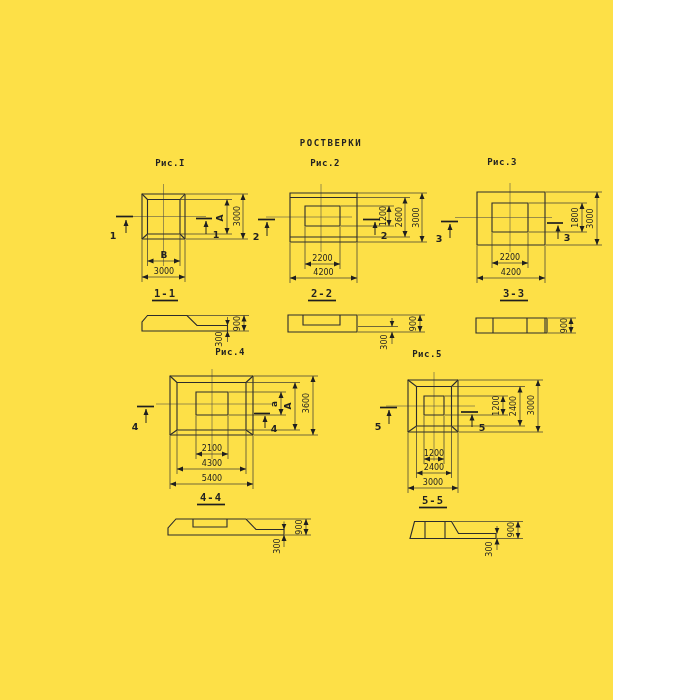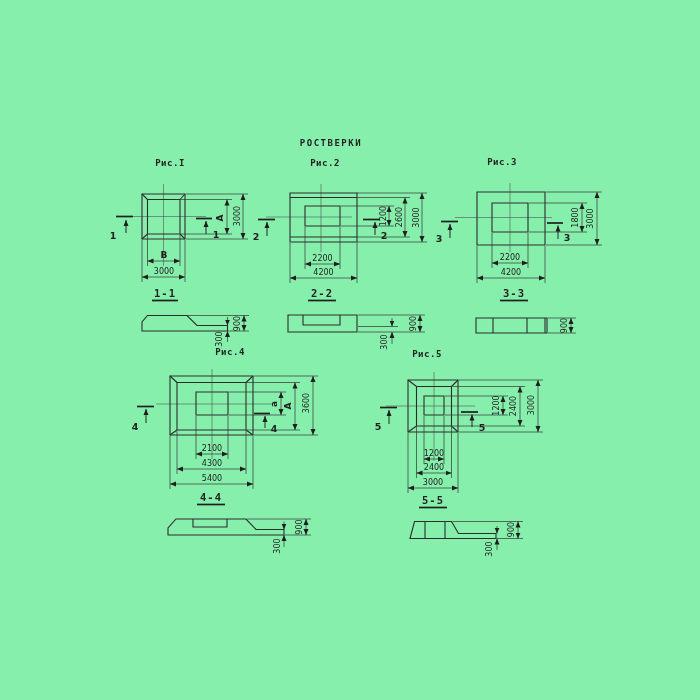--- a/index.html
+++ b/index.html
@@ -1,16 +1,16 @@
 <!DOCTYPE html>
 <html><head>
 <meta charset="utf-8">
 <style>
   html,body{margin:0;padding:0;background:#ffffff;}
-  .page{width:700px;height:700px;background:#86efac;position:relative;font-family:"DejaVu Sans",sans-serif;}
+  .page{width:577px;height:700px;background:#fde047;position:relative;font-family:"DejaVu Sans",sans-serif;padding-left:36px;}
   svg{position:absolute;left:0;top:0;}
   svg *{vector-effect:non-scaling-stroke;}
   .ol{stroke:#2c2c2c;stroke-width:1.1;fill:none;}
   .dl{stroke:#343434;stroke-width:.7;fill:none;}
   .cl{stroke:#4a4a4a;stroke-width:.55;fill:none;}
   .bar{stroke:#1f1f1f;stroke-width:1.7;fill:none;}
   .arr{stroke:#1f1f1f;stroke-width:.95;fill:none;}
   text{fill:#222;}
   .dim{font:8px "DejaVu Sans",sans-serif;}
   .big{font:600 9px "DejaVu Sans",sans-serif;}

